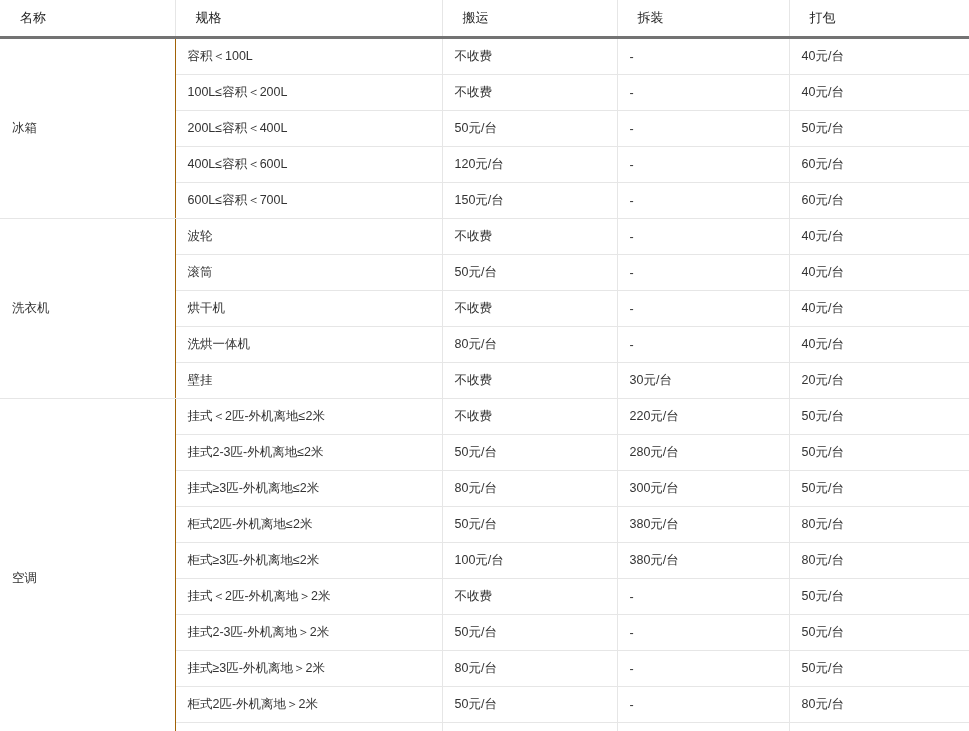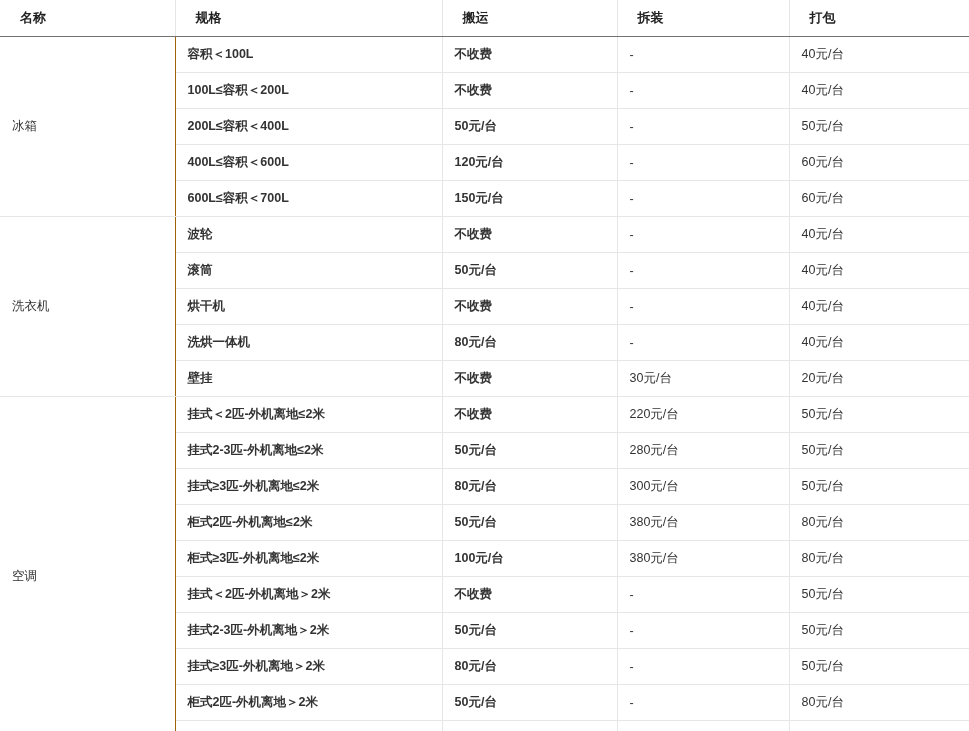--- a/index.html
+++ b/index.html
@@ -24,44 +24,42 @@
     text-align: left;
     vertical-align: middle;
     padding: 0 12px;
     font-weight: normal;
     color: #333333;
     white-space: nowrap;
     overflow: hidden;
   }
   .price-table thead th {
     height: 36px;
-    font-weight: bold;
+    font-weight: normal;
     font-size: 13px;
-    border-bottom: 1px solid #737373;
+    border-bottom: 3px solid #737373;
     color: #222222;
     padding-left: 20px;
   }
   .price-table tbody td {
     height: 35px;
     font-size: 12.5px;
   }
   td.cat-cell {
     border-right: 1px solid #a16207;
     vertical-align: middle;
   }
   th.col-name {
     border-right: 1px solid #e6e6e6;
   }
   th.col-spec, td.spec-cell {
     border-right: 1px solid #e6e6e6;
-    font-weight: bold;
   }
   th.col-move, td.move-cell {
     border-right: 1px solid #e6e6e6;
-    font-weight: bold;
   }
   th.col-disassemble, td.dis-cell {
     border-right: 1px solid #e6e6e6;
     margin-left: 38px;
   }
   col.c-name { width: 175px; }
   col.c-spec { width: 267px; }
   col.c-move { width: 175px; }
   col.c-dis  { width: 172px; }
   col.c-pack { width: 180px; }

